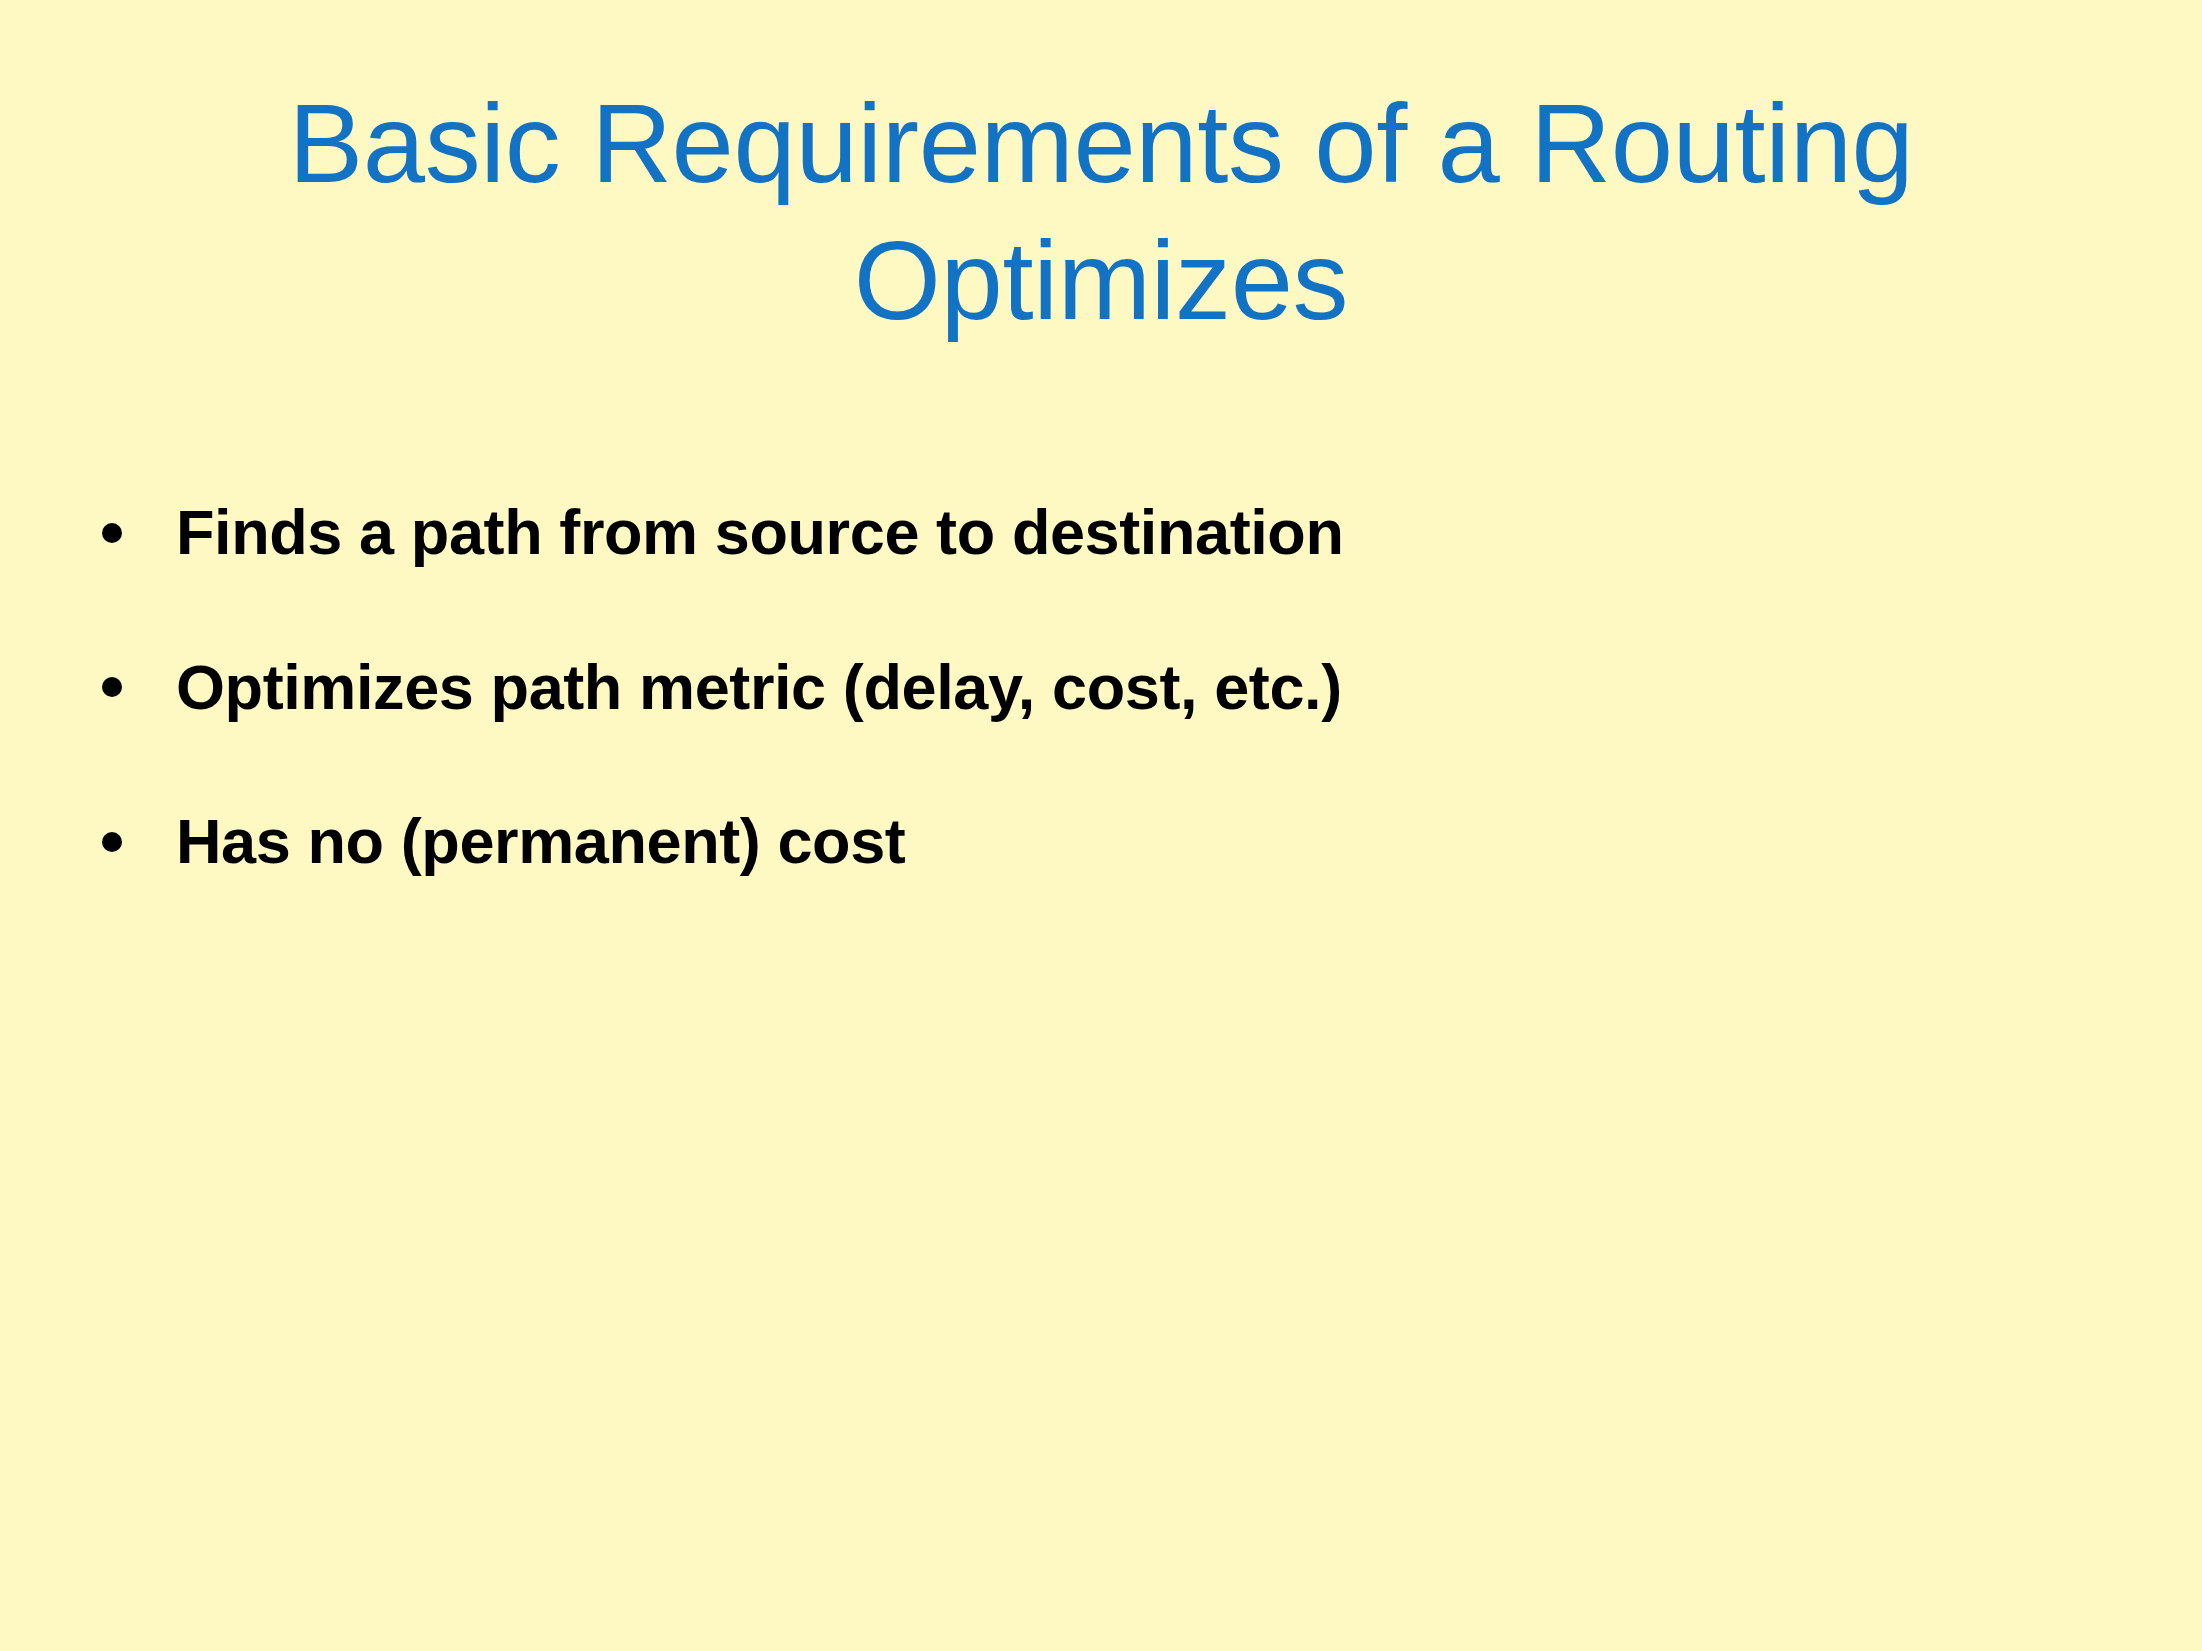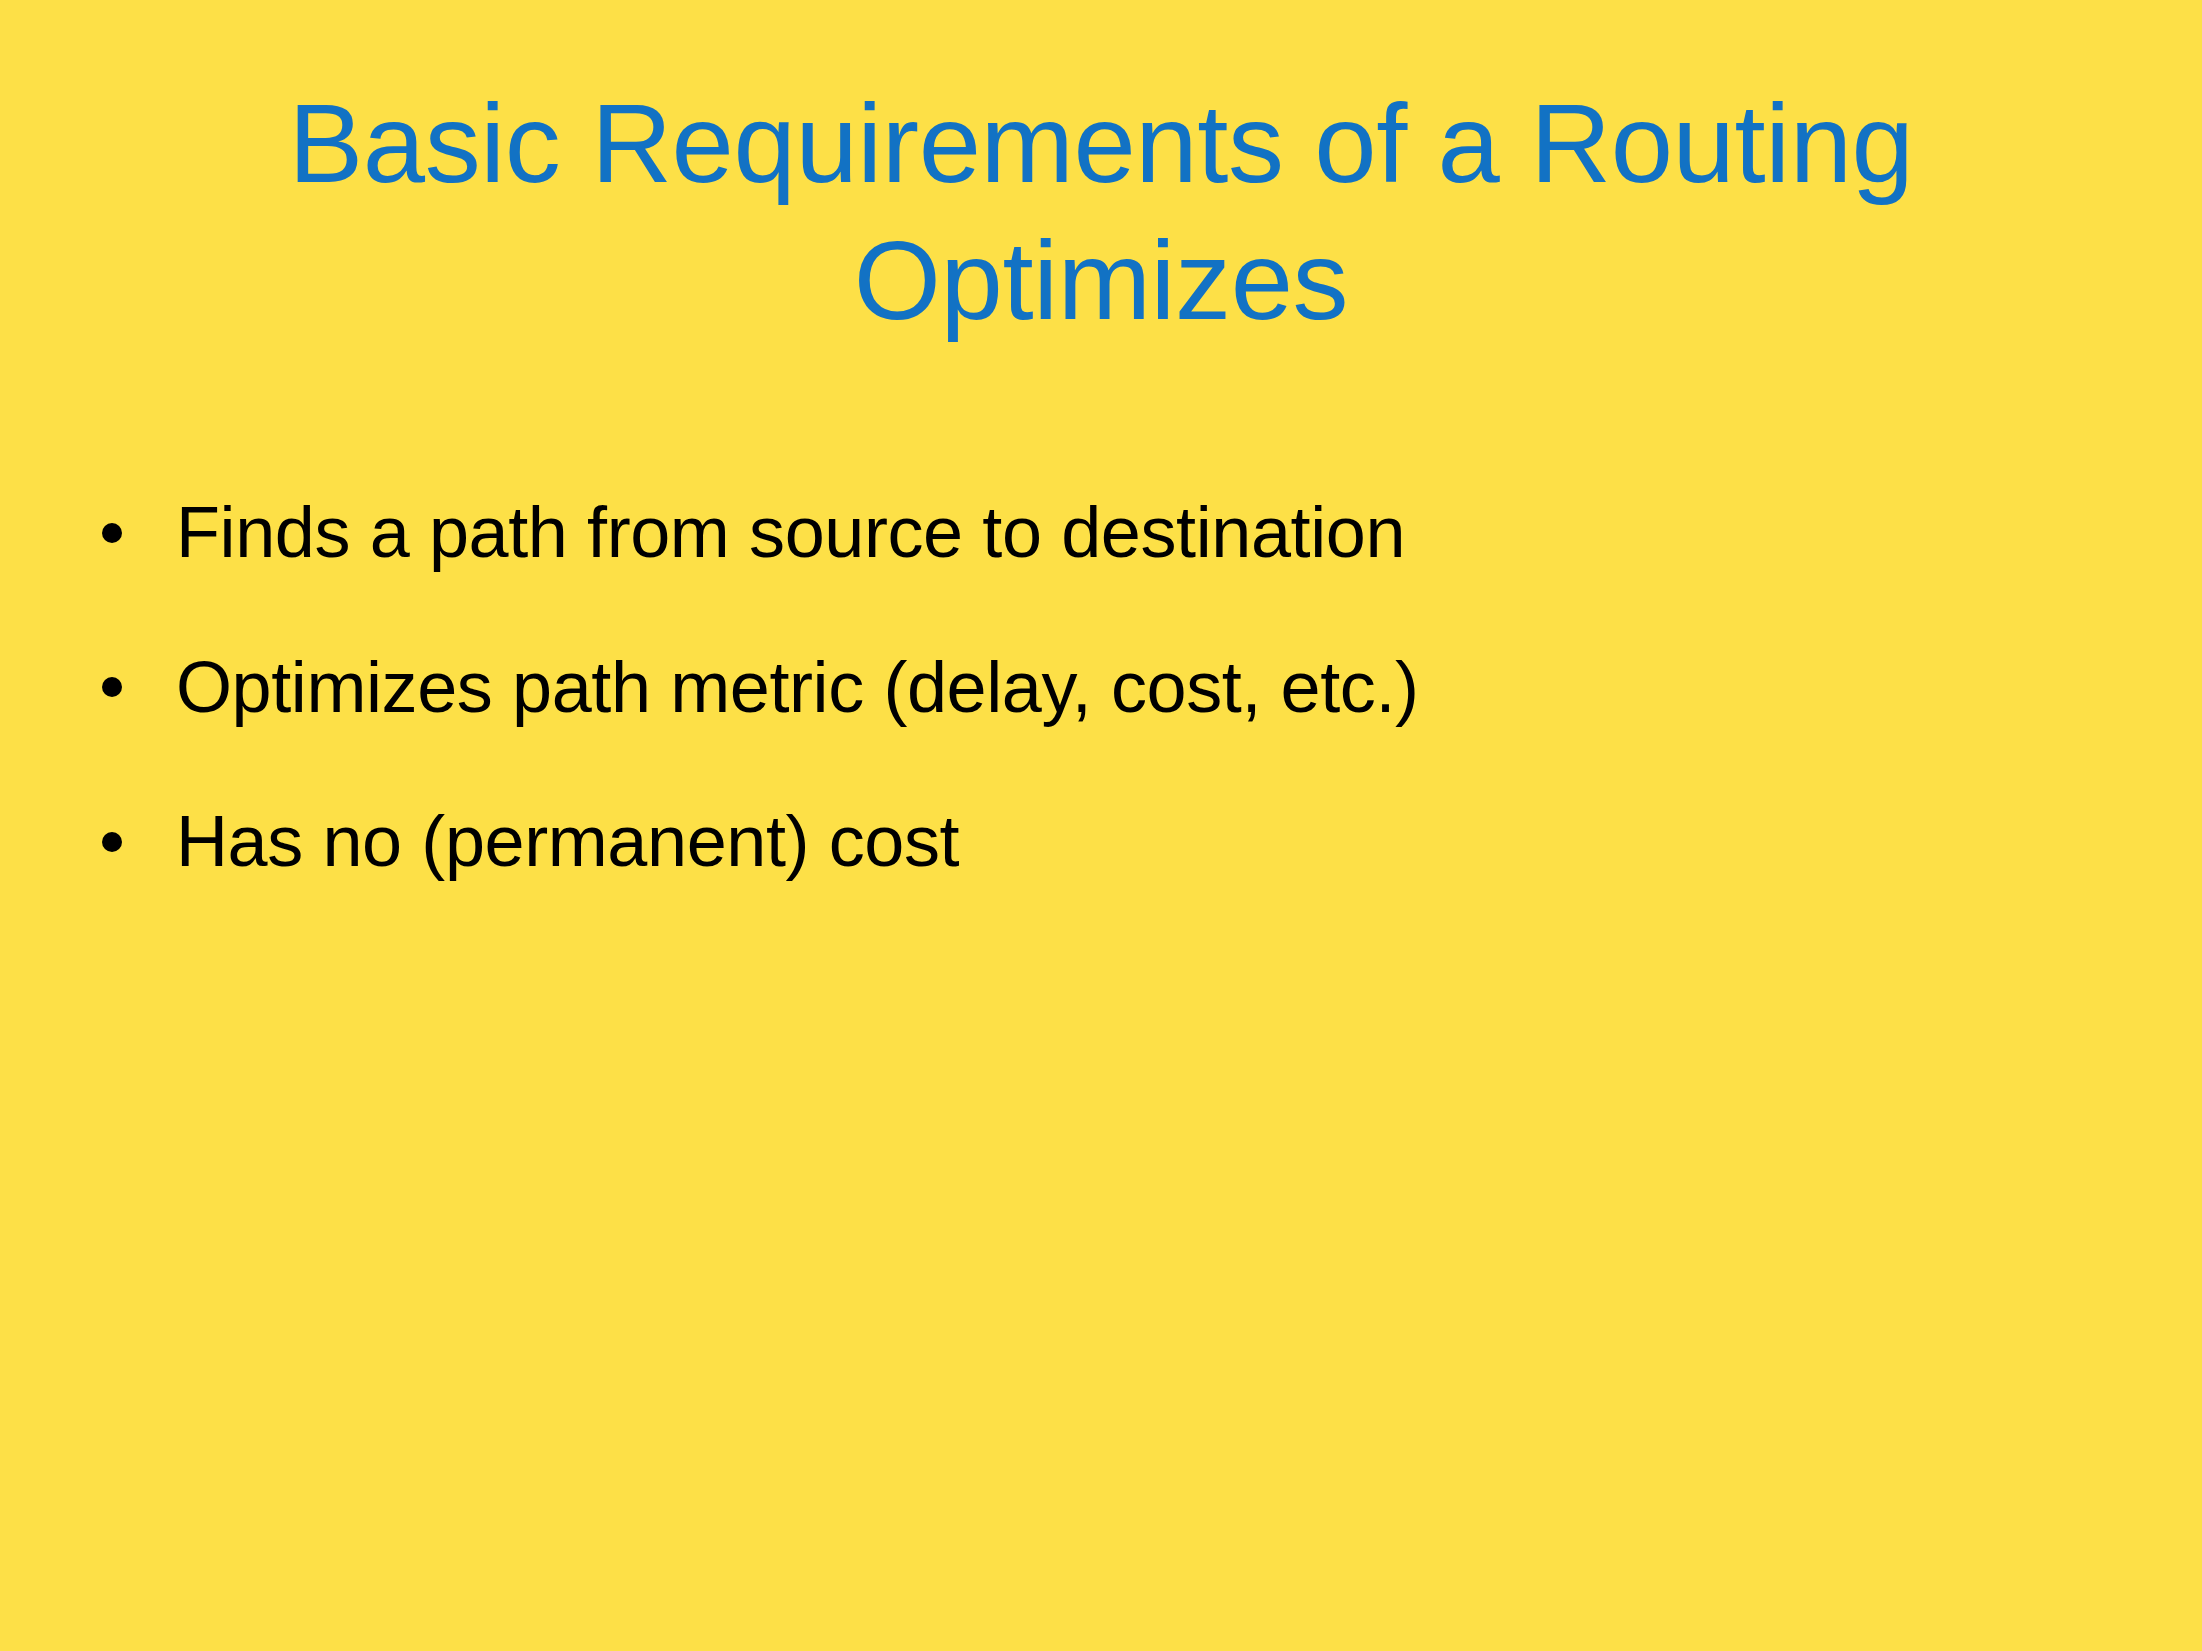--- a/index.html
+++ b/index.html
@@ -6,21 +6,21 @@
   html, body {
     margin: 0;
     padding: 0;
     background: #ffffff;
   }
 
   .slide {
     position: relative;
     width: 2203px;
     height: 1651px;
-    background: #fde047;
+    background: #fef9c3;
     overflow: hidden;
     font-family: "Liberation Sans", "DejaVu Sans", sans-serif;
     -webkit-font-smoothing: antialiased;
   }
 
   
   .title-block {
     position: absolute;
     left: 163px;
     top: 76px;
@@ -67,23 +67,23 @@
     display: block;
     width: 20px;
     height: 20px;
     border-radius: 50%;
     background: #000000;
   }
 
   .bullet-text {
     flex: 1 1 auto;
     color: #000000;
-    font-size: 72px;
+    font-size: 63px;
     line-height: 127px;
-    font-weight: 400;
+    font-weight: 700;
     letter-spacing: -0.4px;
     white-space: nowrap;
   }
 </style>
 </head>
 <body>
 
 <div class="slide">
 
   <div class="title-block">

